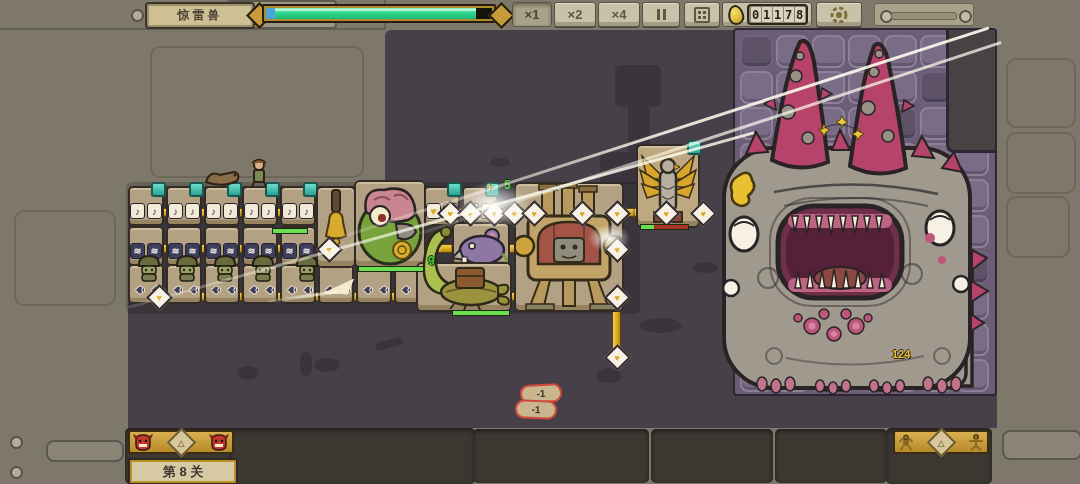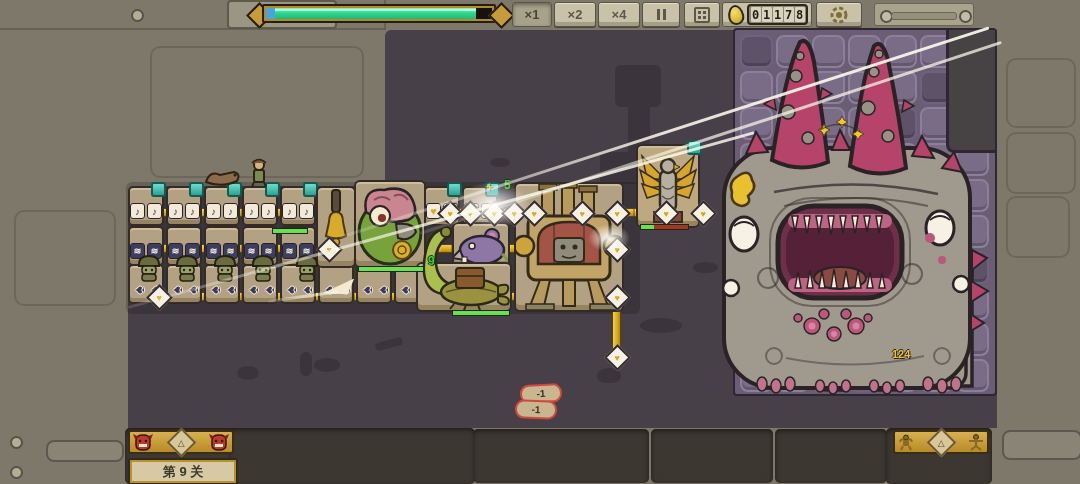--- a/index.html
+++ b/index.html
@@ -625,20 +625,23 @@
   <div class="laser" style="left:128px;top:306px;width:650px;transform:rotate(-15.6deg);opacity:.9;"></div>
   <div class="laser" style="left:420px;top:232px;width:612px;transform:rotate(-18.2deg);opacity:.8;"></div>
   <div class="laser" style="left:268px;top:300px;width:70px;transform:rotate(-8deg);opacity:.6;"></div>
   <div class="proj" style="left:322px;top:282px;"></div>
 
   <div class="popup" style="left:520px;top:384px;transform:rotate(-3deg);">-1</div>
   <div class="popup" style="left:515px;top:400px;transform:rotate(2deg);">-1</div>
   <div class="bossdmg" style="left:845px;top:348px;margin-left:47px;">124</div>
 
   <div class="topbar">
+    <div class="nameplate">
+      <span>惊雷兽</span>
+    </div>
     <div class="hpcapL" style="left:250px;"></div>
     <div class="hpframe">
       <div class="hptrack">
         <div class="hpblue" style="width:4%;"></div>
         <div class="hpgreen" style="left:4%;width:89%;"></div>
         <div class="abs" style="left:4%;top:1px;width:89%;height:2px;background:rgba(255,255,255,.55);"></div>
       </div>
     </div>
     <div class="hpcapR" style="left:492px;"></div>
 
@@ -705,21 +708,21 @@
       <svg width="20" height="17" viewBox="0 0 20 17">
         <path d="M3,6 Q3,1 10,1 Q17,1 17,6 L17,11 Q17,16 10,16 Q3,16 3,11 Z" fill="#c0392b" stroke="#3a1410" stroke-width="1.5"></path>
         <polygon points="2,5 0,0 6,3" fill="#7a241a"></polygon>
           <polygon points="18,5 20,0 14,3" fill="#7a241a"></polygon>
         <rect x="6" y="10" width="8" height="3" fill="#f2eccd"></rect>
         <circle cx="7" cy="7" r="1.3" fill="#2a0f0a"></circle>
           <circle cx="13" cy="7" r="1.3" fill="#2a0f0a"></circle>
       </svg>
     </div>
     <div class="plate" style="left:128px;top:30px;width:106px;height:23px;">
-      <span>第 9 关</span>
+      <span>第 8 关</span>
     </div>
 
     <div class="ribbon" style="left:893px;top:2px;width:96px;">
       <svg width="16" height="17" viewBox="0 0 16 17">
         <circle cx="8" cy="3.5" r="2.5" fill="#8a6a20" stroke="#3a2d12" stroke-width="1"></circle>
         <path d="M2,8 Q3,4 6,6 M14,8 Q13,4 10,6" fill="none" stroke="#8a6a20" stroke-width="2"></path>
         <rect x="5" y="6" width="6" height="6" rx="1.5" fill="#8a6a20"></rect>
         <path d="M5,12 L3,16 M11,12 L13,16" stroke="#8a6a20" stroke-width="2"></path>
       </svg>
       <span class="rdiamond">

